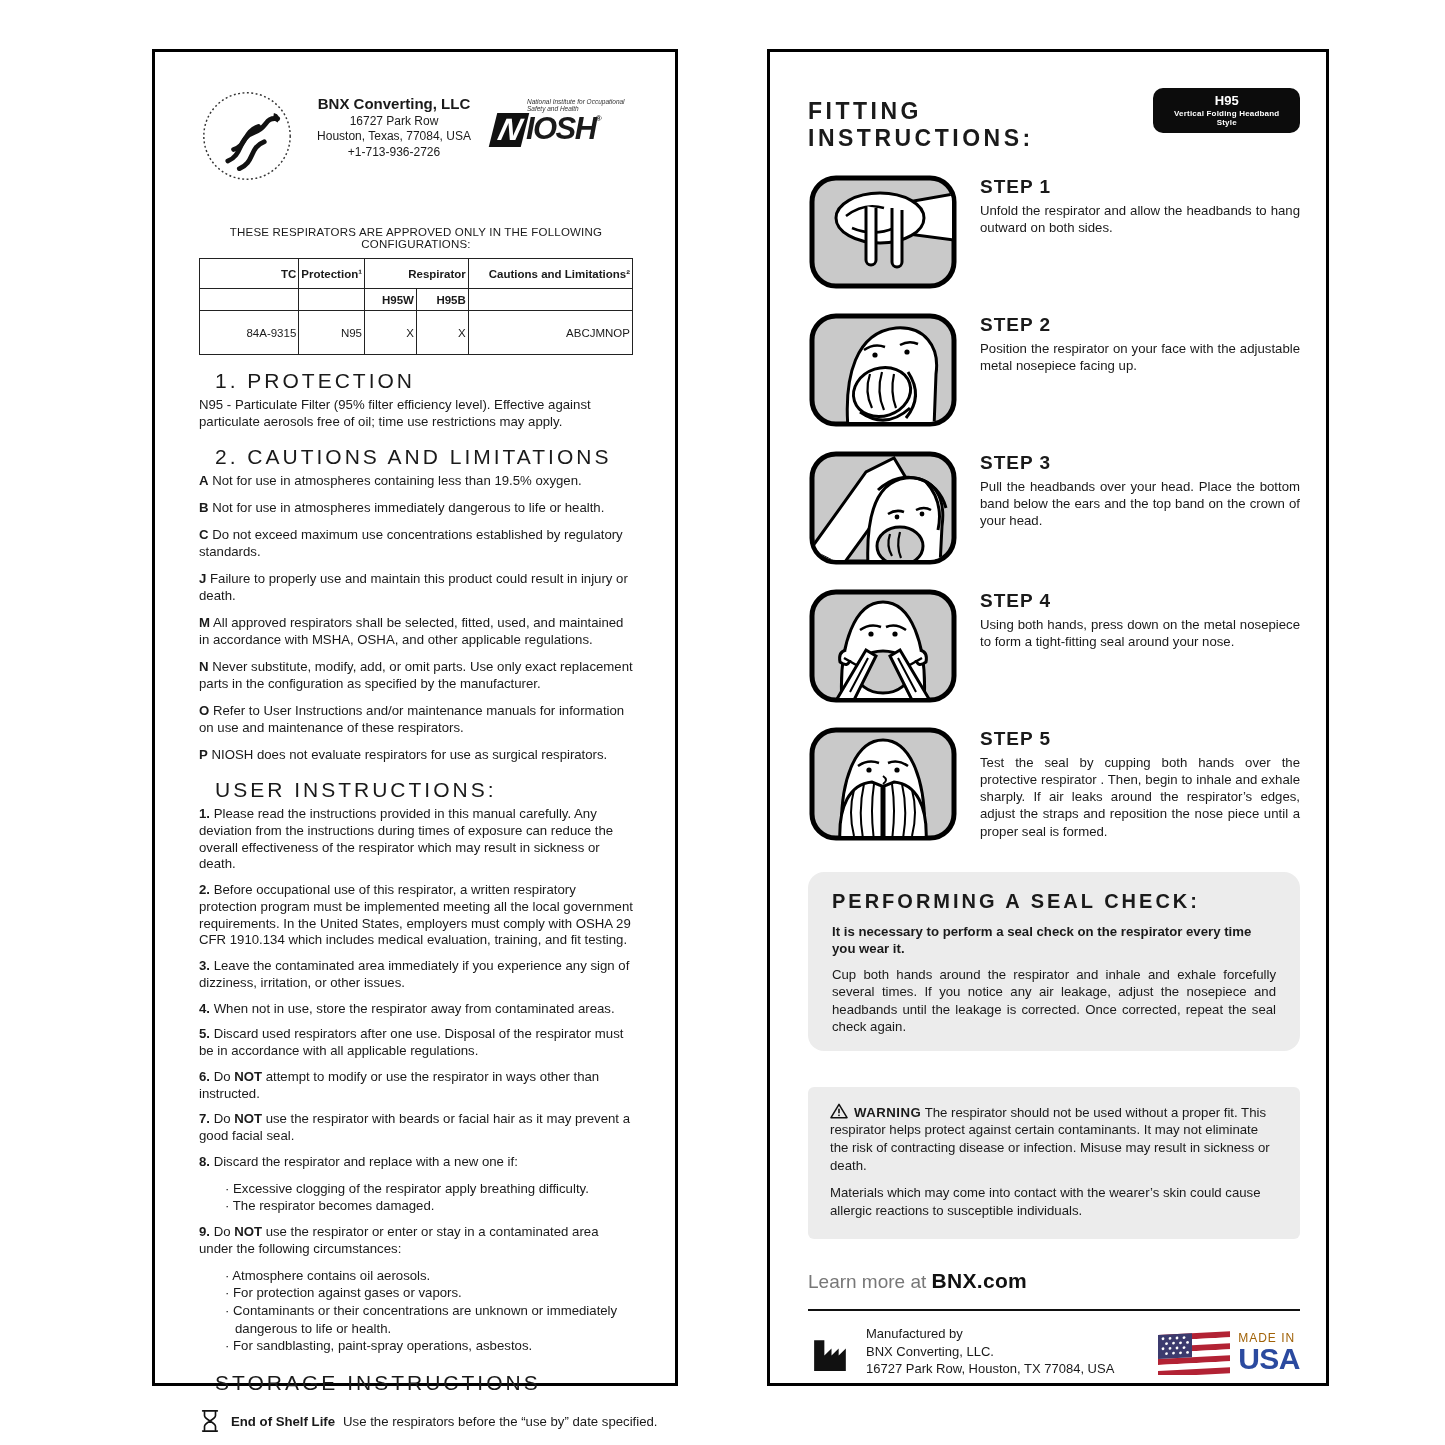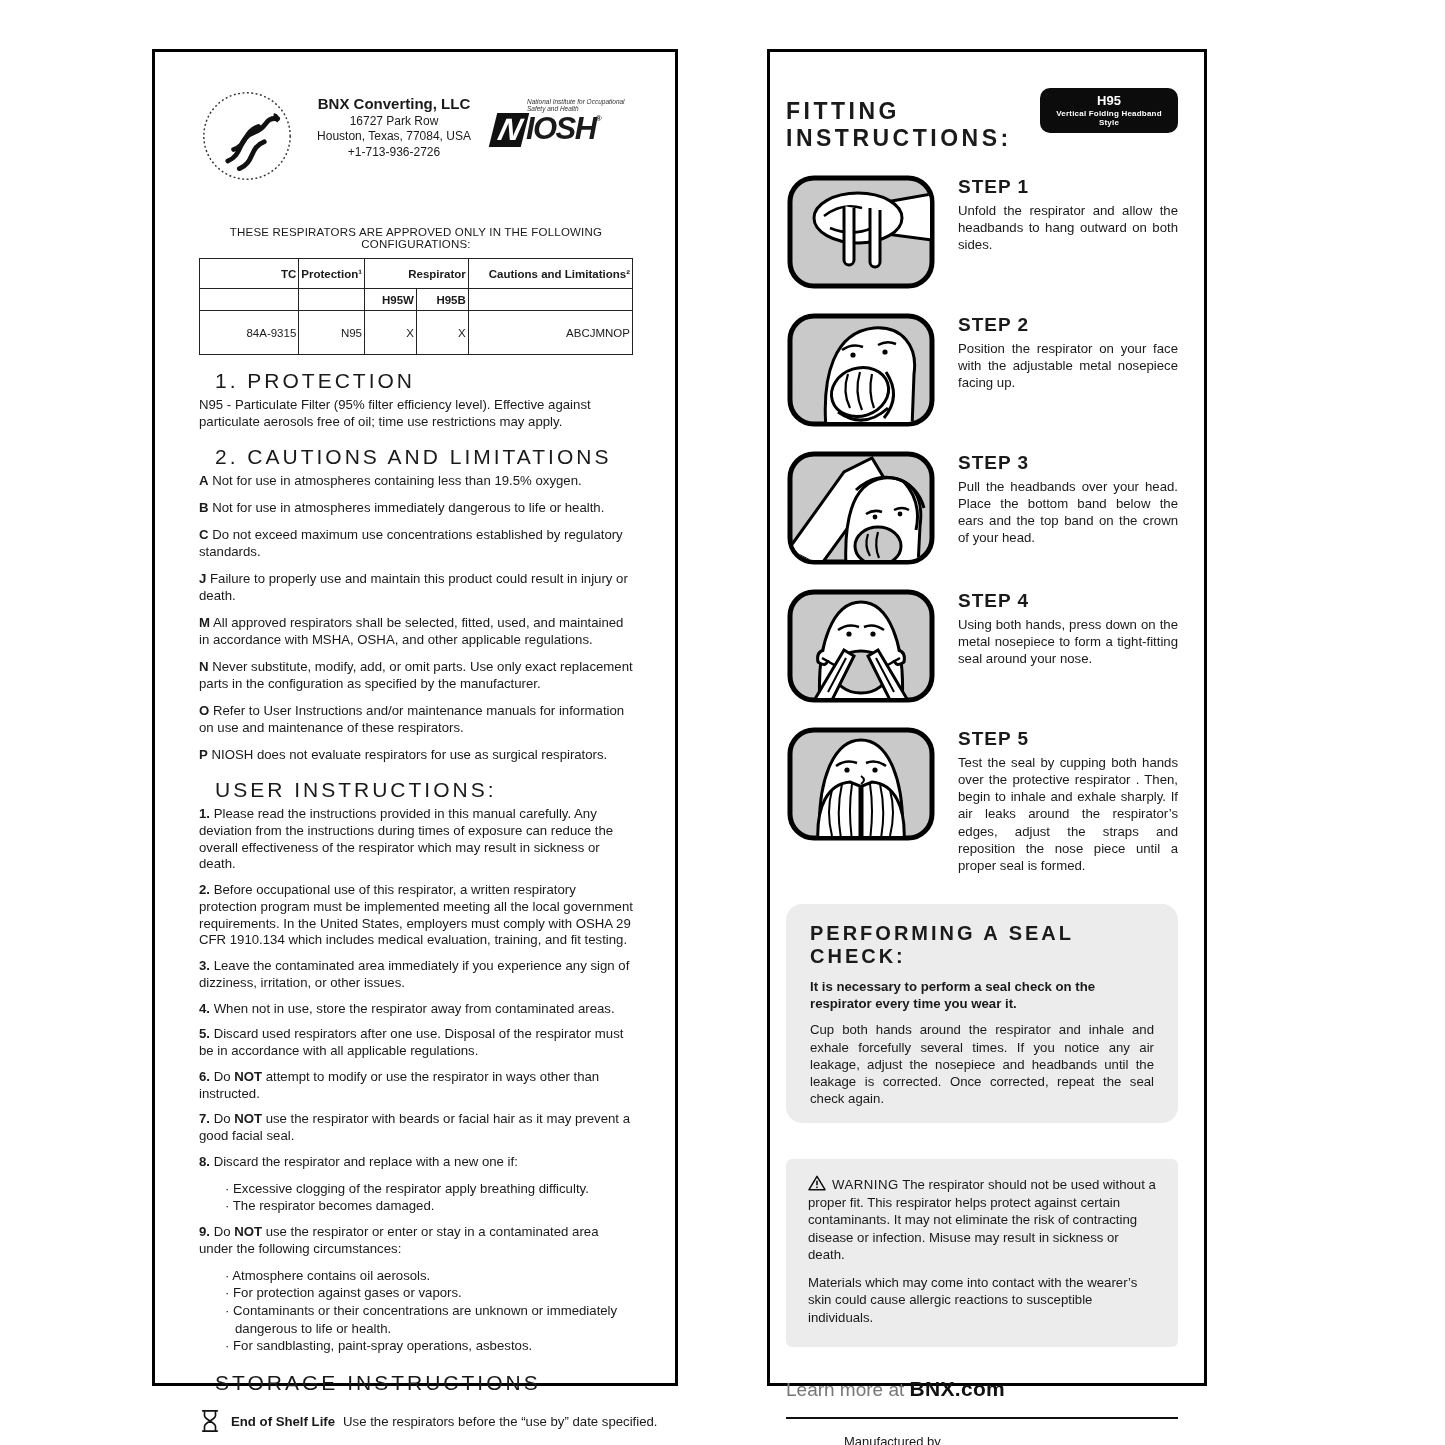--- a/index.html
+++ b/index.html
@@ -3,21 +3,21 @@
 <meta charset="utf-8">
 <style>
   html,body{margin:0;padding:0;}
   body{
     width:1445px;height:1445px;background:#ffffff;position:relative;
     font-family:"Liberation Sans", sans-serif;color:#1a1a1a;
     -webkit-font-smoothing:antialiased;
   }
   .panel{position:absolute;top:49px;height:1337px;background:#fff;border:3px solid #000;box-sizing:border-box;}
   .panel-left{left:152px;width:526px;padding:36px 42px 0 44px;}
-  .panel-right{left:767px;width:440px;padding:36px 26px 0 16px;}
+  .panel-right{left:767px;width:562px;padding:36px 26px 0 38px;}
 
   
   .lp-header{display:flex;align-items:flex-start;justify-content:space-between;}
   .hhs{width:96px;height:96px;flex:0 0 auto;}
   .addr{ text-align:center;line-height:1.3;margin-top:6px;}
   .addr .co{font-size:15px;font-weight:700;}
   .addr .ln{font-size:12px;}
   .niosh{width:140px;flex:0 0 auto;margin-top:10px;}
   .niosh-sub{font-size:6.5px;font-style:italic;color:#333;line-height:1.15;margin-left:34px;width:100px;}
   .niosh-main{display:flex;align-items:flex-start;font-weight:900;font-style:italic;font-size:31px;letter-spacing:-1.5px;line-height:1;}
@@ -63,21 +63,21 @@
   .stepbody{font-size:13.2px;line-height:1.3;text-align:justify;}
 
   .graybox{background:#ececec;border-radius:16px;padding:18px 24px 16px;margin-top:30px;}
   .seal-h{font-size:20px;font-weight:700;letter-spacing:3px;margin-bottom:10px;}
   .seal-b{font-size:13.2px;font-weight:700;line-height:1.3;margin-bottom:9px;}
   .seal-p{font-size:13.2px;line-height:1.3;text-align:justify;}
 
   .warnbox{background:#ececec;border-radius:6px;padding:16px 22px 18px;margin-top:36px;}
   .warn-p{font-size:13.2px;line-height:1.33;text-align:left;margin:0 0 10px 0;}
   .warn-ic{width:18px;height:16px;vertical-align:-2px;margin-right:6px;}
-  .warn-lab{font-weight:400;letter-spacing:.5px;}
+  .warn-lab{font-weight:700;letter-spacing:.5px;}
 
   .learn{margin-top:30px;font-size:19px;color:#777;}
   .learn b{color:#111;font-size:21px;letter-spacing:.3px;}
   .divider{border-top:2px solid #111;margin-top:16px;}
   .mfg-row{display:flex;align-items:center;justify-content:space-between;margin-top:14px;}
   .mfg-left{display:flex;align-items:center;}
   .factory{width:46px;height:46px;margin-right:12px;flex:0 0 auto;}
   .mfg-lines{font-size:13px;line-height:1.35;}
   .madein{display:flex;align-items:center;}
   .flag{width:72px;height:46px;margin-right:8px;}

